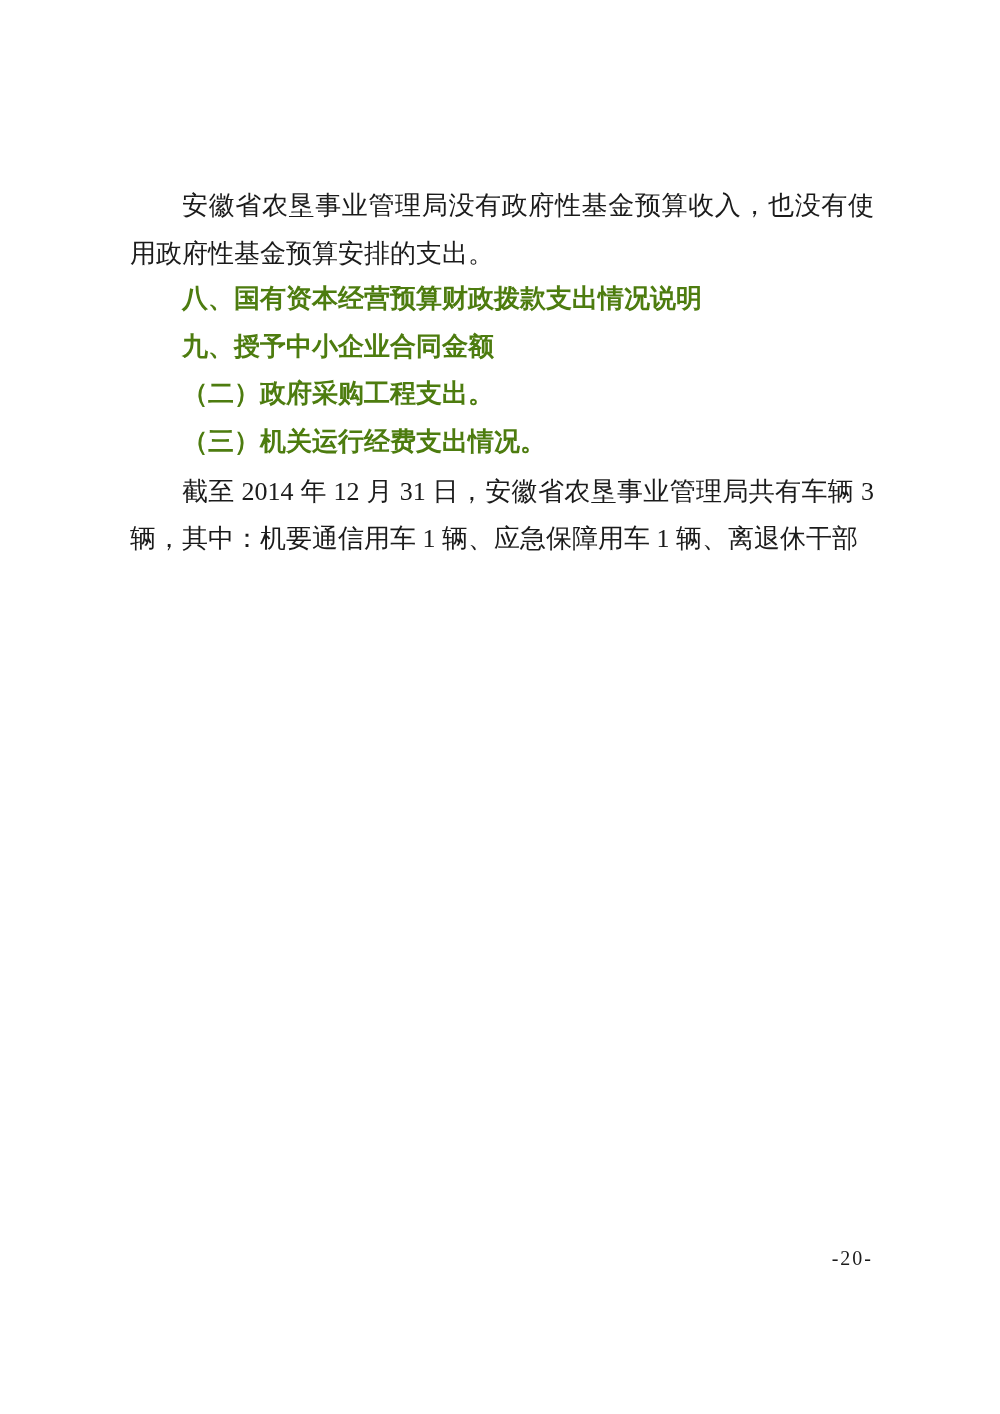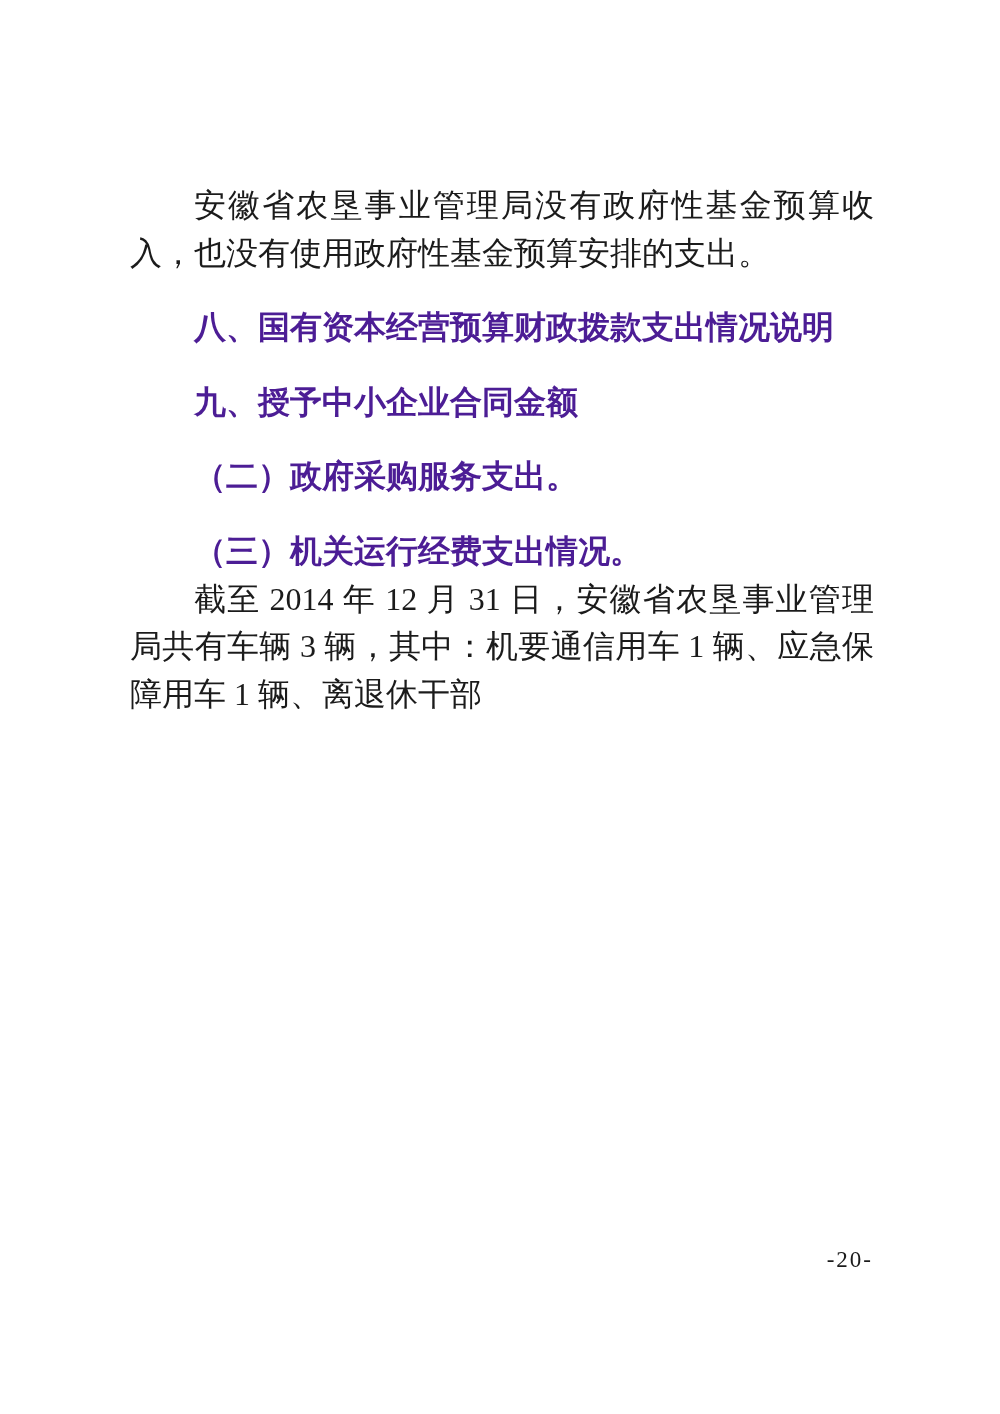--- a/index.html
+++ b/index.html
@@ -14,54 +14,53 @@
     background: #ffffff;
     overflow: hidden;
     font-family: "Liberation Serif", "DejaVu Serif", serif;
     color: #1b1b1b;
   }
   .content {
     position: absolute;
     left: 130px;
     top: 182px;
     width: 744px;
-    font-size: 32px;
+    font-size: 26px;
     line-height: 47.6px;
     text-align: justify;
   }
   .content p {
     margin: 0;
     padding: 0;
     text-indent: 2em;
   }
   .content p.heading {
-    font-family: Liberation Serif, serif;
+    font-family: Liberation Mono, monospace;
     font-weight: bold;
-    color: #4c1d95;
-    margin-top: 27px;
+    color: #4d7c0f;
   }
   .page-number {
     position: absolute;
     top: 1247px;
     right: 127px;
-    font-size: 23px;
+    font-size: 20px;
     letter-spacing: 2px;
     font-family: "Liberation Serif", "DejaVu Serif", serif;
     color: #1b1b1b;
   }
 </style>
 </head>
 <body>
 
 <div class="page">
 
   <div class="content">
     <p>安徽省农垦事业管理局没有政府性基金预算收入，也没有使用政府性基金预算安排的支出。</p>
     <p class="heading">八、国有资本经营预算财政拨款支出情况说明</p>
     <p class="heading">九、授予中小企业合同金额</p>
-    <p class="heading">（二）政府采购服务支出。</p>
+    <p class="heading">（二）政府采购工程支出。</p>
     <p class="heading">（三）机关运行经费支出情况。</p>
     <p>截至 2014 年 12 月 31 日，安徽省农垦事业管理局共有车辆 3 辆，其中：机要通信用车 1 辆、应急保障用车 1 辆、离退休干部</p>
   </div>
 
   <div class="page-number">-20-</div>
 
 </div>
 
 </body></html>

